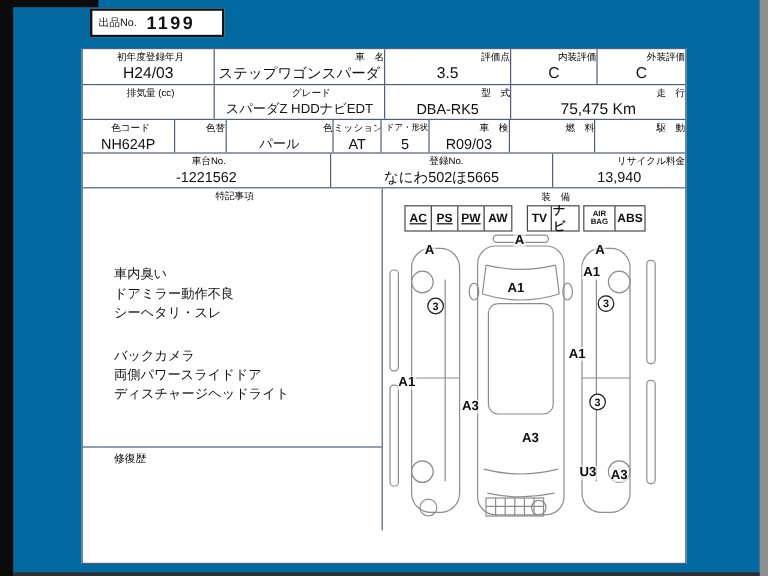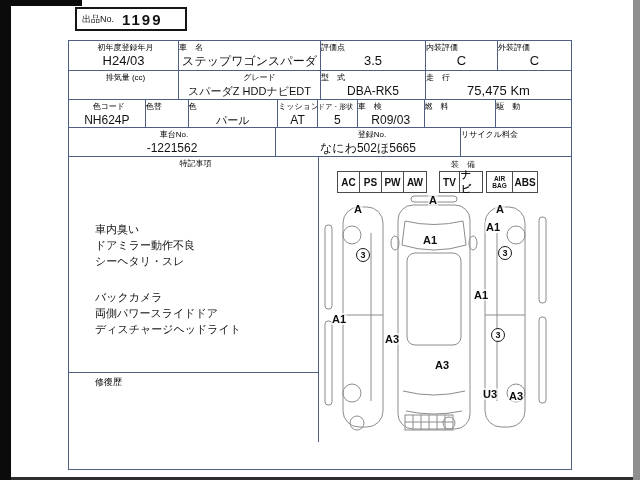--- a/index.html
+++ b/index.html
@@ -1,59 +1,59 @@
 <!DOCTYPE html>
 <html><head>
 <meta charset="utf-8">
 <title>Auction Sheet</title>
 <style>
   :root{ --line:#4f5f82; --ink:#111; }
   *{ margin:0; padding:0; box-sizing:border-box; }
   body{ background:#444; font-family:"Liberation Sans","DejaVu Sans",sans-serif; color:var(--ink); }
-  .sheet{ position:relative; width:640px; height:480px; background:#ffffff; overflow:hidden; }
+  .sheet{ position:relative; width:640px; height:480px; background:#0369a1; overflow:hidden; }
 
   
   .edge-left{ position:absolute; left:0; top:0; width:11px; height:480px; background:#0b0b0b; }
   .edge-right{ position:absolute; right:0; top:0; width:7px; height:480px; background:#8f8f8f; }
   .edge-topleft{ position:absolute; left:0; top:0; width:82px; height:6px; background:#0b0b0b; }
   .edge-bottom{ position:absolute; left:11px; right:7px; bottom:0; height:3px; background:#2e2e2e; }
 
   
   .auc-box{ position:absolute; left:75px; top:7px; width:112px; height:24px; border:2px solid #151515;
             display:flex; align-items:center; padding-left:5px; background:#fff; }
   .auc-box .lab{ font-size:9px; }
   .auc-box .num{ font-size:15px; font-weight:bold; letter-spacing:2px; margin-left:8px; }
 
   
   .table{ position:absolute; left:68px; top:40px; width:504px; height:430px; border:1px solid var(--line); background:#fff; }
   .row{ display:flex; width:100%; border-bottom:1px solid var(--line); }
   .cell{ position:relative; border-right:1px solid var(--line); height:100%; overflow:hidden; }
   .cell:last-child{ border-right:none; }
-  .lbl{ display:block; font-size:8px; line-height:10px; padding-top:2px; text-align:left; white-space:nowrap; color:#000; }
+  .lbl{ display:block; font-size:8px; line-height:10px; padding-top:2px; text-align:right; white-space:nowrap; color:#000; }
   .lbl.left{ text-align:center; padding-left:4px; }
   .lbl.mid{ padding-top:6px; }
   .val{ font-weight:normal; text-align:center; font-size:13px; line-height:16px; }
   .val.sm{ font-size:11px; }
   .val.md{ font-size:12px; }
 
   
   .body-row{ display:flex; width:100%; }
   .notes-cell{ position:relative; width:250px; border-right:1px solid var(--line); }
   .diag-cell{ position:relative; width:252px; }
 
   .notes-block{ position:absolute; left:26px; font-size:11px; line-height:16px; white-space:nowrap; }
   .repair{ position:absolute; left:0; top:215px; width:100%; border-top:1px solid var(--line); }
   .repair .lbl{ text-align:left; padding:4px 0 0 26px; font-size:9px; }
 
   .equip-label{ position:absolute; left:132px; top:2px; font-size:8px; }
   .equip-row{ position:absolute; left:18px; top:14px; height:22px; display:flex; align-items:stretch; }
   .eq{ border:1px solid #4a4a4a; background:#fff; display:flex; align-items:center; justify-content:center;
        font-size:10px; font-weight:bold; padding:0 1px; }
   .eq + .eq{ margin-left:-1px; }
-  .eq.w23{ width:23px; } .eq.w24{ width:24px; } .eq.w21{ width:21px; } .eq.w26{ width:26px; }
+  .eq.w23{ width:23px;text-decoration:underline; } .eq.w24{ width:24px; } .eq.w21{ width:21px; } .eq.w26{ width:26px; }
   .eq.airbag{ font-size:6.5px; line-height:7px; white-space:normal; text-align:center; width:27px; }
   .eq-gap{ width:12px; } .eq-gap-s{ width:3px; }
 
   .diagram{ position:absolute; left:0; top:38px; width:252px; height:246px; }
   .diagram svg{ position:absolute; left:0; top:0; }
   .annot-layer{ position:absolute; left:0; top:0; width:252px; height:246px; }
   .annot{ position:absolute; transform:translate(-50%,-50%); font-size:11px; font-weight:bold; color:#0d0d0d;
           background:rgba(255,255,255,0.6); padding:0 1px; }
   .annot.circled{ width:14px; height:14px; line-height:13px; text-align:center; border:1.2px solid #1a1a1a;
                   border-radius:50%; font-size:9px; padding:0; background:#fff; }
@@ -153,20 +153,21 @@
       <div class="cell" style="width:207px">
         <span class="lbl left">車台No.</span>
         <div class="val md">-1221562</div>
       </div>
       <div class="cell" style="width:185px">
         <span class="lbl left" style="padding-left:8px">登録No.</span>
         <div class="val md">なにわ502ほ5665</div>
       </div>
       <div class="cell" style="width:110px">
         <span class="lbl">リサイクル料金</span>
+        <div class="val md">13,940</div>
       </div>
     </div>
 
     <div class="body-row" style="height:285px">
 
       <div class="notes-cell">
         <span class="lbl left">特記事項</span>
 
         <div class="notes-block" style="top:132px">
           <div>バックカメラ</div>

